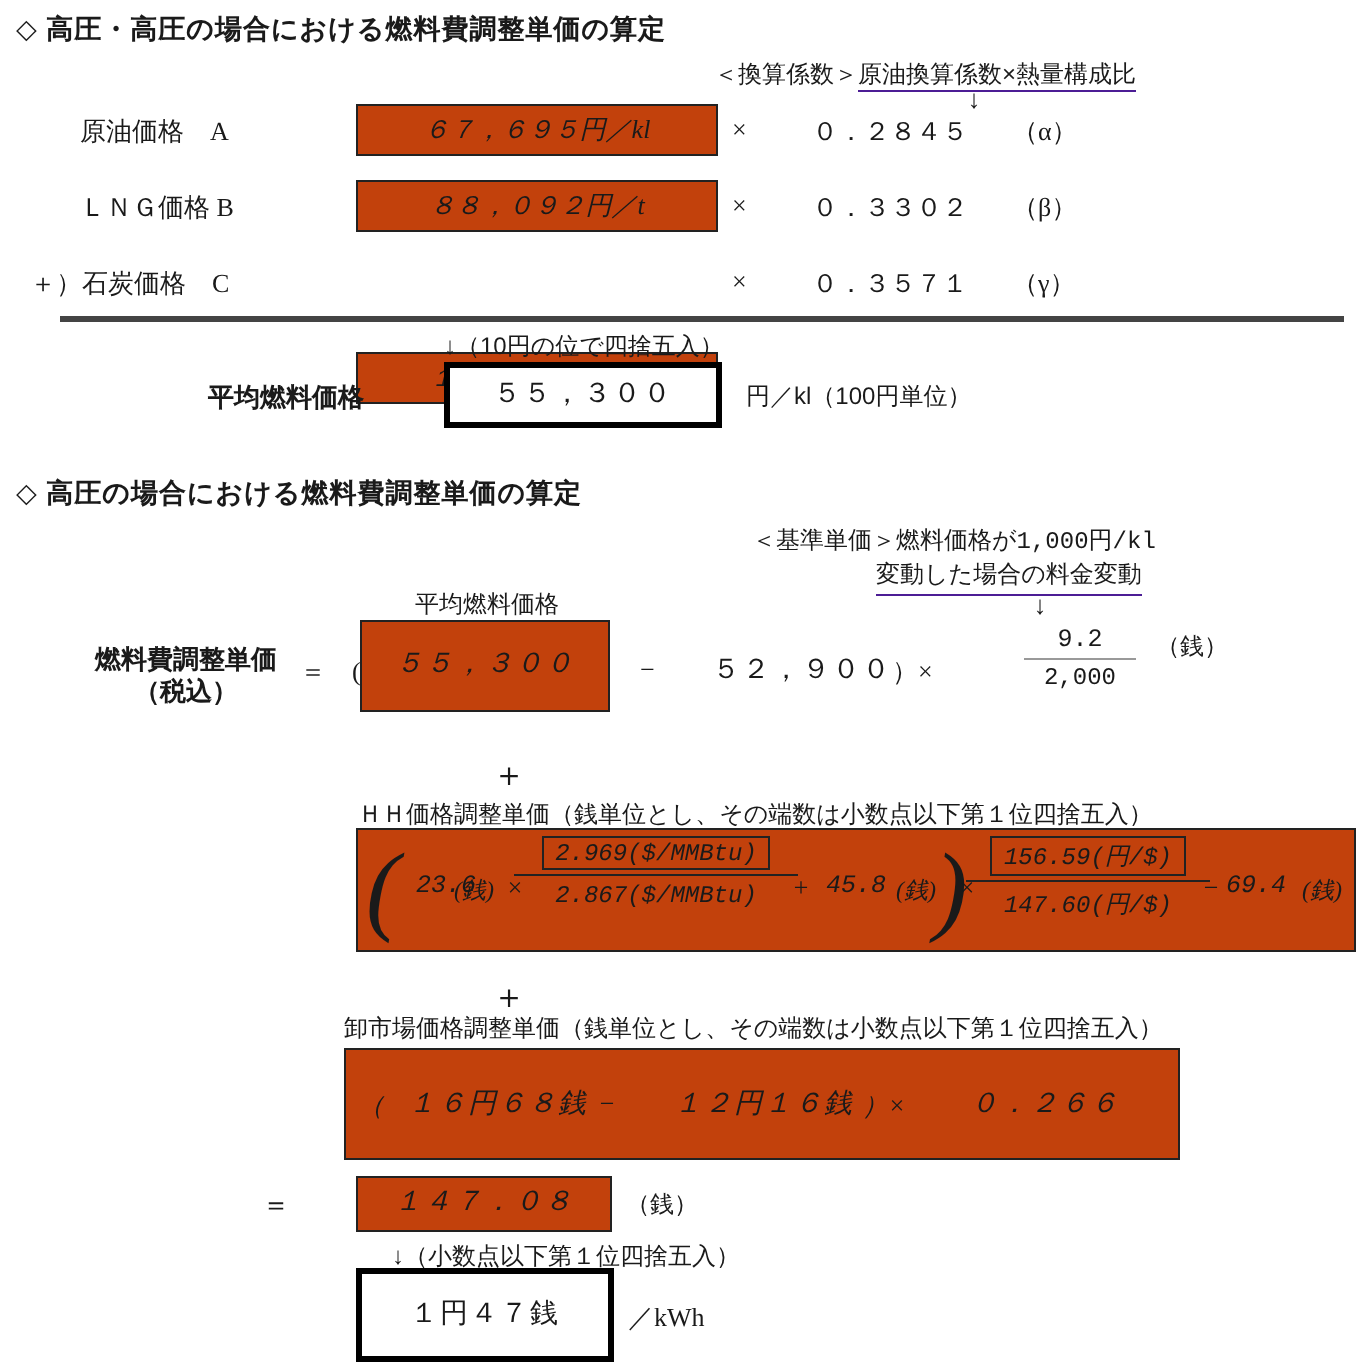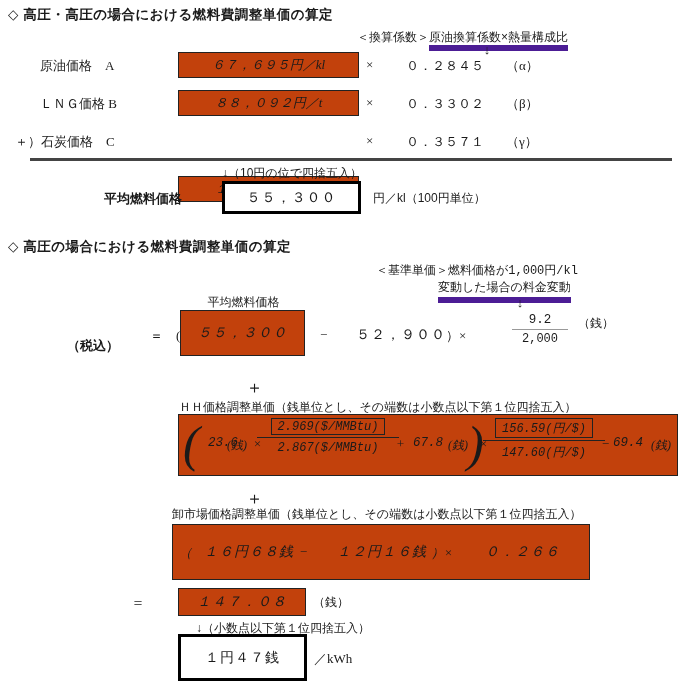--- a/index.html
+++ b/index.html
@@ -4,21 +4,21 @@
 <style>
   html,body{margin:0;padding:0;background:#fff;}
   #page{position:relative;width:680px;height:686px;background:#ffffff;color:#1a1a1a;
         font-family:"Liberation Serif","DejaVu Serif",serif;font-size:13px;overflow:hidden;}
   .abs{position:absolute;white-space:nowrap;}
   .sans{font-family:"Liberation Sans","DejaVu Sans",sans-serif;}
   .mono{font-family:"Liberation Mono","DejaVu Sans Mono",monospace;}
   .bold{font-weight:bold;}
   .title{font-family:"Liberation Sans","DejaVu Sans",sans-serif;font-weight:bold;font-size:13.5px;letter-spacing:.5px;}
   .small{font-size:12px;}
-  .ul{border-bottom:6px solid #4c1d95;padding-bottom:1px;}
+  .ul{border-bottom:1px solid #4c1d95;padding-bottom:1px;}
   .box{position:absolute;border:1.5px solid #222;text-align:center;background:#c2410c;font-style:italic;}
   .boldbox{position:absolute;border:3px solid #000;text-align:center;background:#fff;}
   .sep{position:absolute;background:#444;}
   .frac{position:absolute;text-align:center;}
   .frac .numbox{display:inline-block;border:1.2px solid #222;padding:1px 6px 0;font-size:12px;}
   .frac .bar{height:0;border-top:1.5px solid #222;margin:2px -6px 0;}
   .frac .den{padding-top:3px;font-size:12px;}
   .sfrac{position:absolute;text-align:center;width:64px;}
   .sfrac .num{font-size:12.5px;}
   .sfrac .bar{height:0;border-top:1px solid #999;margin:2px 4px 0;}
@@ -68,20 +68,21 @@
   <div class="abs title" style="left:8px;top:238px;">◇ 高圧の場合における燃料費調整単価の算定</div>
 
   <div class="abs small" style="left:376px;top:262px;font-family:Liberation Mono, monospace;">
     <span>＜基準単価＞</span><span>燃料価格が1,000円/kl</span>
   </div>
   <div class="abs small ul" style="left:438px;top:279px;">変動した場合の料金変動</div>
   <div class="abs" style="left:490px;top:295px;width:60px;text-align:center;">↓</div>
 
   <div class="abs small" style="left:180px;top:294px;width:127px;text-align:center;">平均燃料価格</div>
 
+  <div class="abs bold sans" style="left:36px;top:321px;width:114px;text-align:center;">燃料費調整単価</div>
   <div class="abs bold sans" style="left:36px;top:337px;width:114px;text-align:center;">（税込）</div>
 
   <div class="abs" style="left:150px;top:327px;">＝　(</div>
   <div class="box num14" style="left:180px;top:310px;width:123px;height:44px;line-height:44px;">５５，３００</div>
   <div class="abs" style="left:320px;top:327px;">−</div>
   <div class="abs num14" style="left:356px;top:326px;">５２，９００</div>
   <div class="abs" style="left:446px;top:327px;">）×</div>
 
   <div class="sfrac mono" style="left:508px;top:313px;">
     <div class="num">9.2</div>
@@ -99,21 +100,21 @@
     <div class="abs small" style="left:48px;top:22px;">(銭)</div>
     <div class="abs" style="left:74px;top:21px;">×</div>
 
     <div class="frac mono" style="left:84px;top:3px;width:130px;">
       <div class="numbox">2.969($/MMBtu)</div>
       <div class="bar"></div>
       <div class="den">2.867($/MMBtu)</div>
     </div>
 
     <div class="abs" style="left:217px;top:21px;">+</div>
-    <div class="abs mono" style="left:234px;top:21px;font-size:12.5px;">67.8</div>
+    <div class="abs mono" style="left:234px;top:21px;font-size:12.5px;">45.8</div>
     <div class="abs small" style="left:269px;top:22px;">(銭)</div>
     <div class="bigparen" style="left:288px;">)</div>
     <div class="abs" style="left:300px;top:21px;">×</div>
 
     <div class="frac mono" style="left:310px;top:3px;width:110px;">
       <div class="numbox">156.59(円/$)</div>
       <div class="bar"></div>
       <div class="den">147.60(円/$)</div>
     </div>
 

